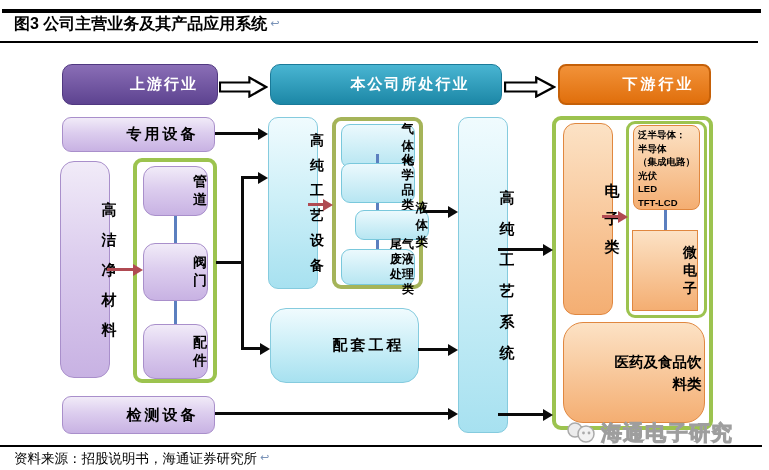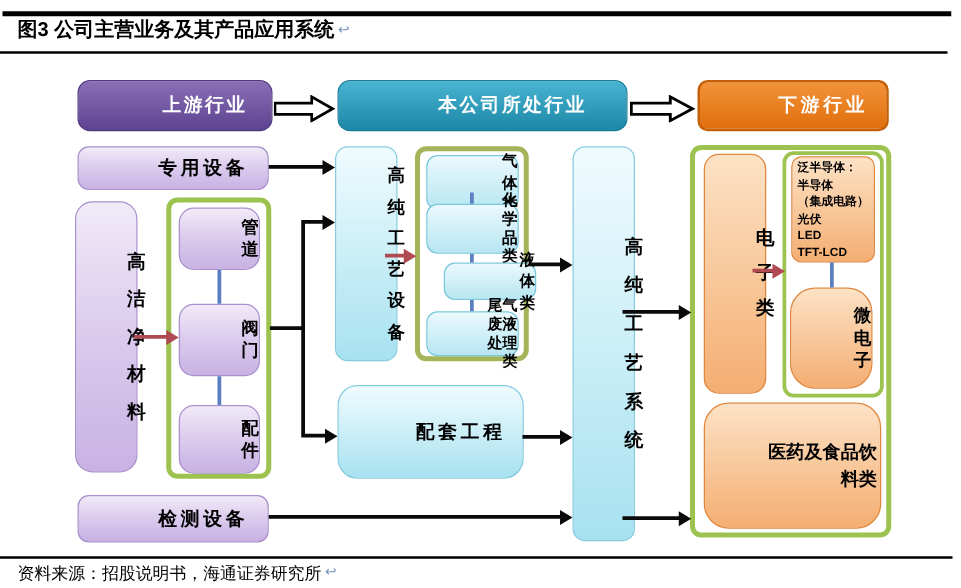--- a/index.html
+++ b/index.html
@@ -115,21 +115,21 @@
       <span class="vchar">电子类</span>
     </div>
 
   <div class="grp" style="left:626px;top:121px;width:81px;height:197px;border-width:3px;z-index:1;"></div>
   <div class="box org pre" style="left:633px;top:125px;width:67px;height:85px;border-radius:8px;font-size:9.5px;line-height:13.5px;justify-content:flex-start;align-items:flex-end;text-align:left;padding:5px 0 0 4px;"><span class="pre">泛半导体：
 半导体
 （集成电路）
 光伏
 LED
 TFT-LCD</span></div>
-  <div class="box org" style="left:632px;top:230px;width:66px;height:81px;border-radius:20px;font-size:14px;">
+  <div class="box org" style="left:632px;top:230px;width:66px;height:81px;border-radius:0;font-size:14px;">
       <span>微电子</span>
     </div>
 
   <div class="box org pre" style="left:563px;top:322px;width:142px;height:101px;border-radius:20px;font-size:14.5px;line-height:22px;"><span class="pre">医药及食品饮
 料类</span></div>
 
   <div class="hl" style="left:215px;top:132px;width:44px;"></div>
   <div class="ah" style="left:258px;top:127.5px;"></div>
 
   <div class="hl" style="left:216px;top:261px;width:28px;"></div>
@@ -166,14 +166,23 @@
   <div class="bl" style="left:174px;top:216px;height:27px;"></div>
   <div class="bl" style="left:174px;top:301px;height:23px;"></div>
   <div class="bl" style="left:376px;top:154px;height:9px;"></div>
   <div class="bl" style="left:376px;top:203px;height:7px;"></div>
   <div class="bl" style="left:376px;top:240px;height:9px;"></div>
   <div class="bl" style="left:664px;top:210px;height:20px;"></div>
 
   <div class="rule" style="left:0px;top:445px;width:762px;height:2px;"></div>
   <div class="source"><span>资料来源：招股说明书，海通证券研究所</span><span class="ret">↩</span></div>
 
+  <div class="wm">
+    <svg width="30" height="24" viewBox="0 0 30 24">
+      <circle cx="9" cy="9" r="7" fill="#ECECEC" stroke="#ABABAB" stroke-width="1.5"></circle>
+      <circle cx="20" cy="13" r="8" fill="#F2F2F2" stroke="#ABABAB" stroke-width="1.5"></circle>
+      <circle cx="17.5" cy="12" r="1.4" fill="#ABABAB"></circle>
+      <circle cx="23" cy="12" r="1.4" fill="#ABABAB"></circle>
+    </svg>
+    <span class="wmtext">海通电子研究</span>
+  </div>
 
 </div>
 
 </body></html>

